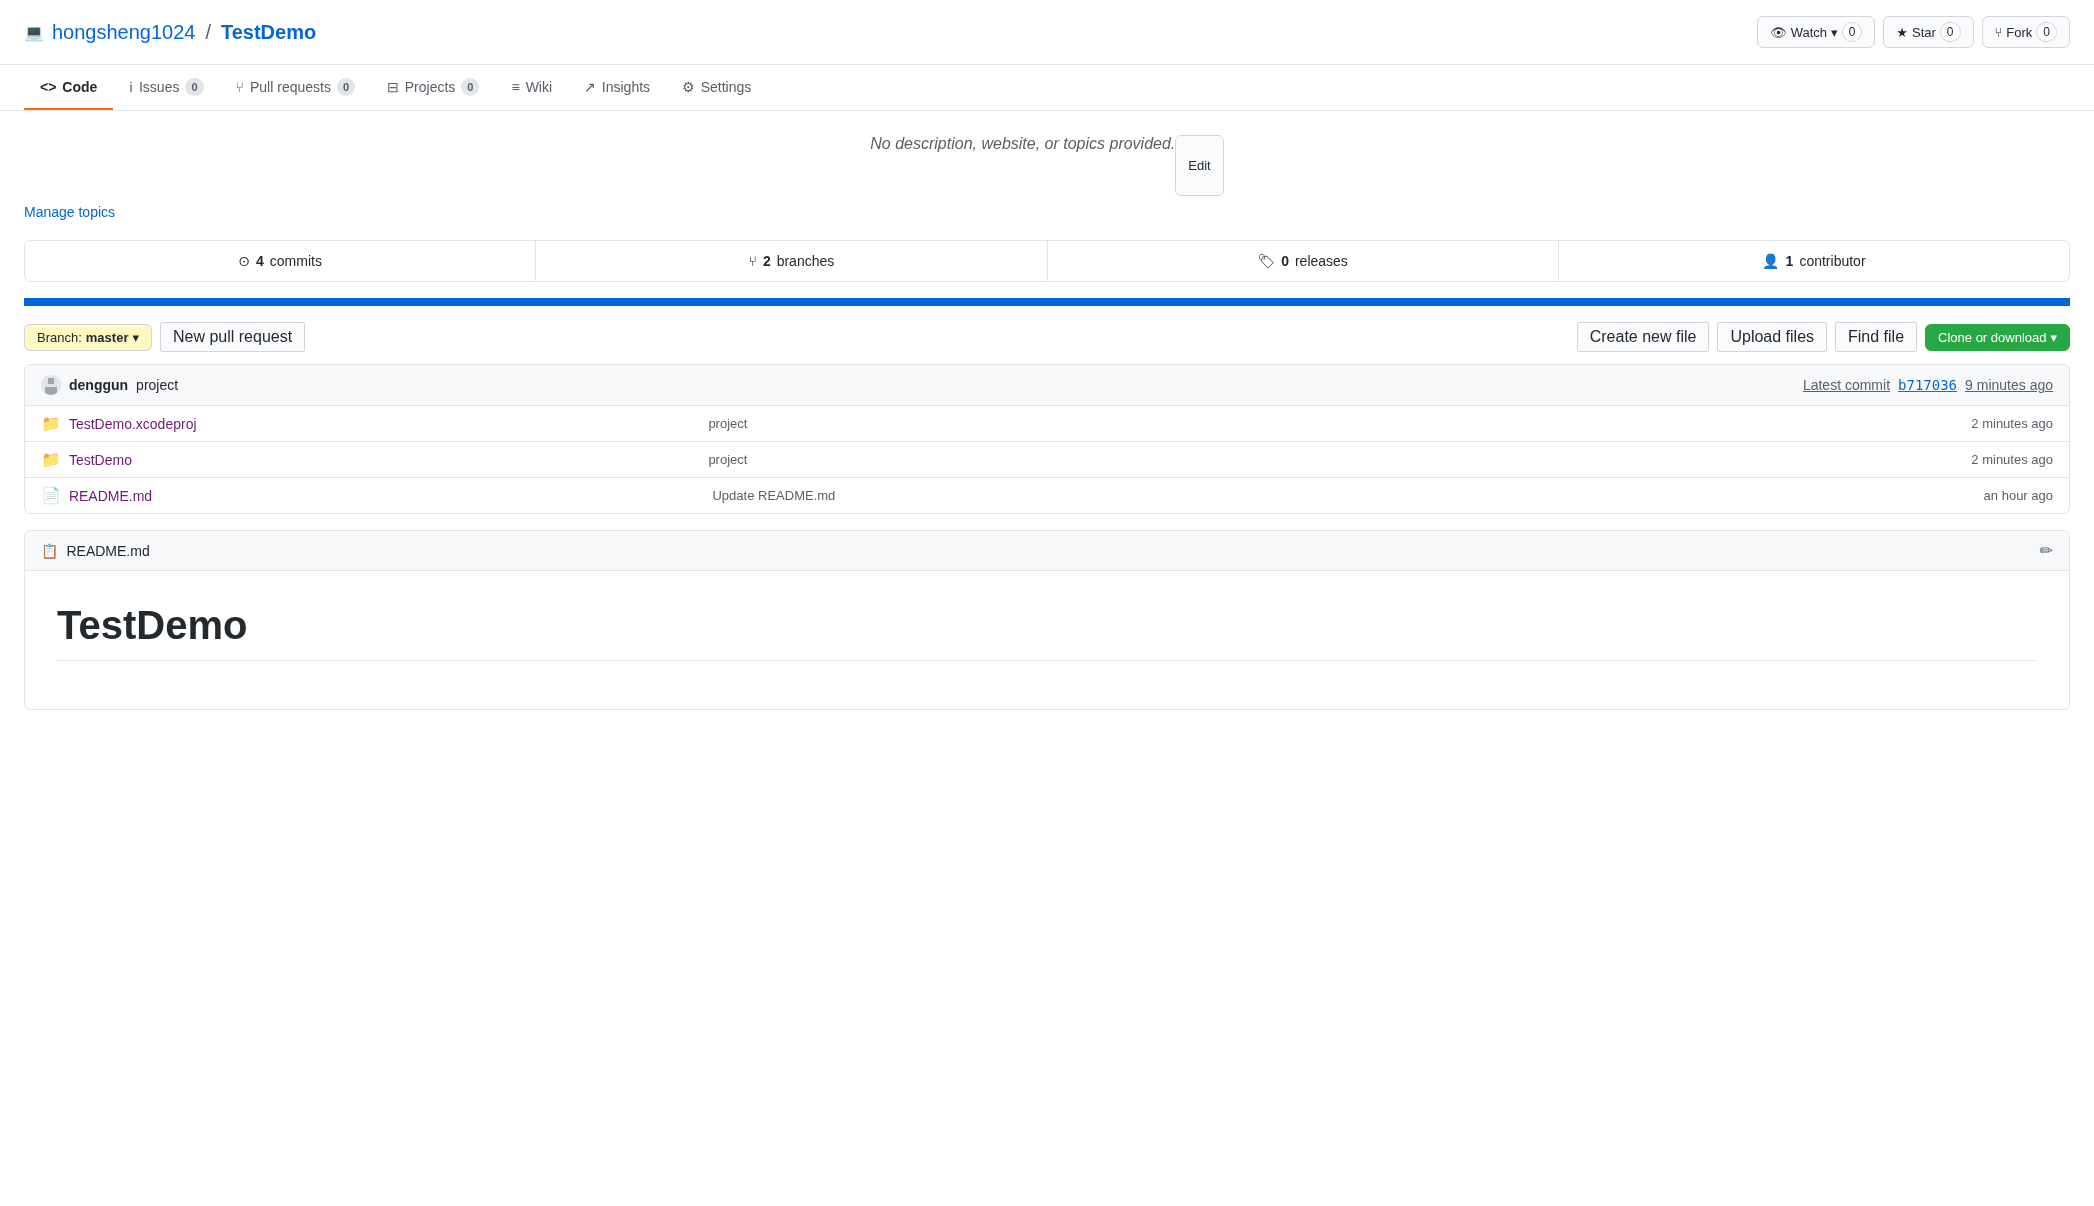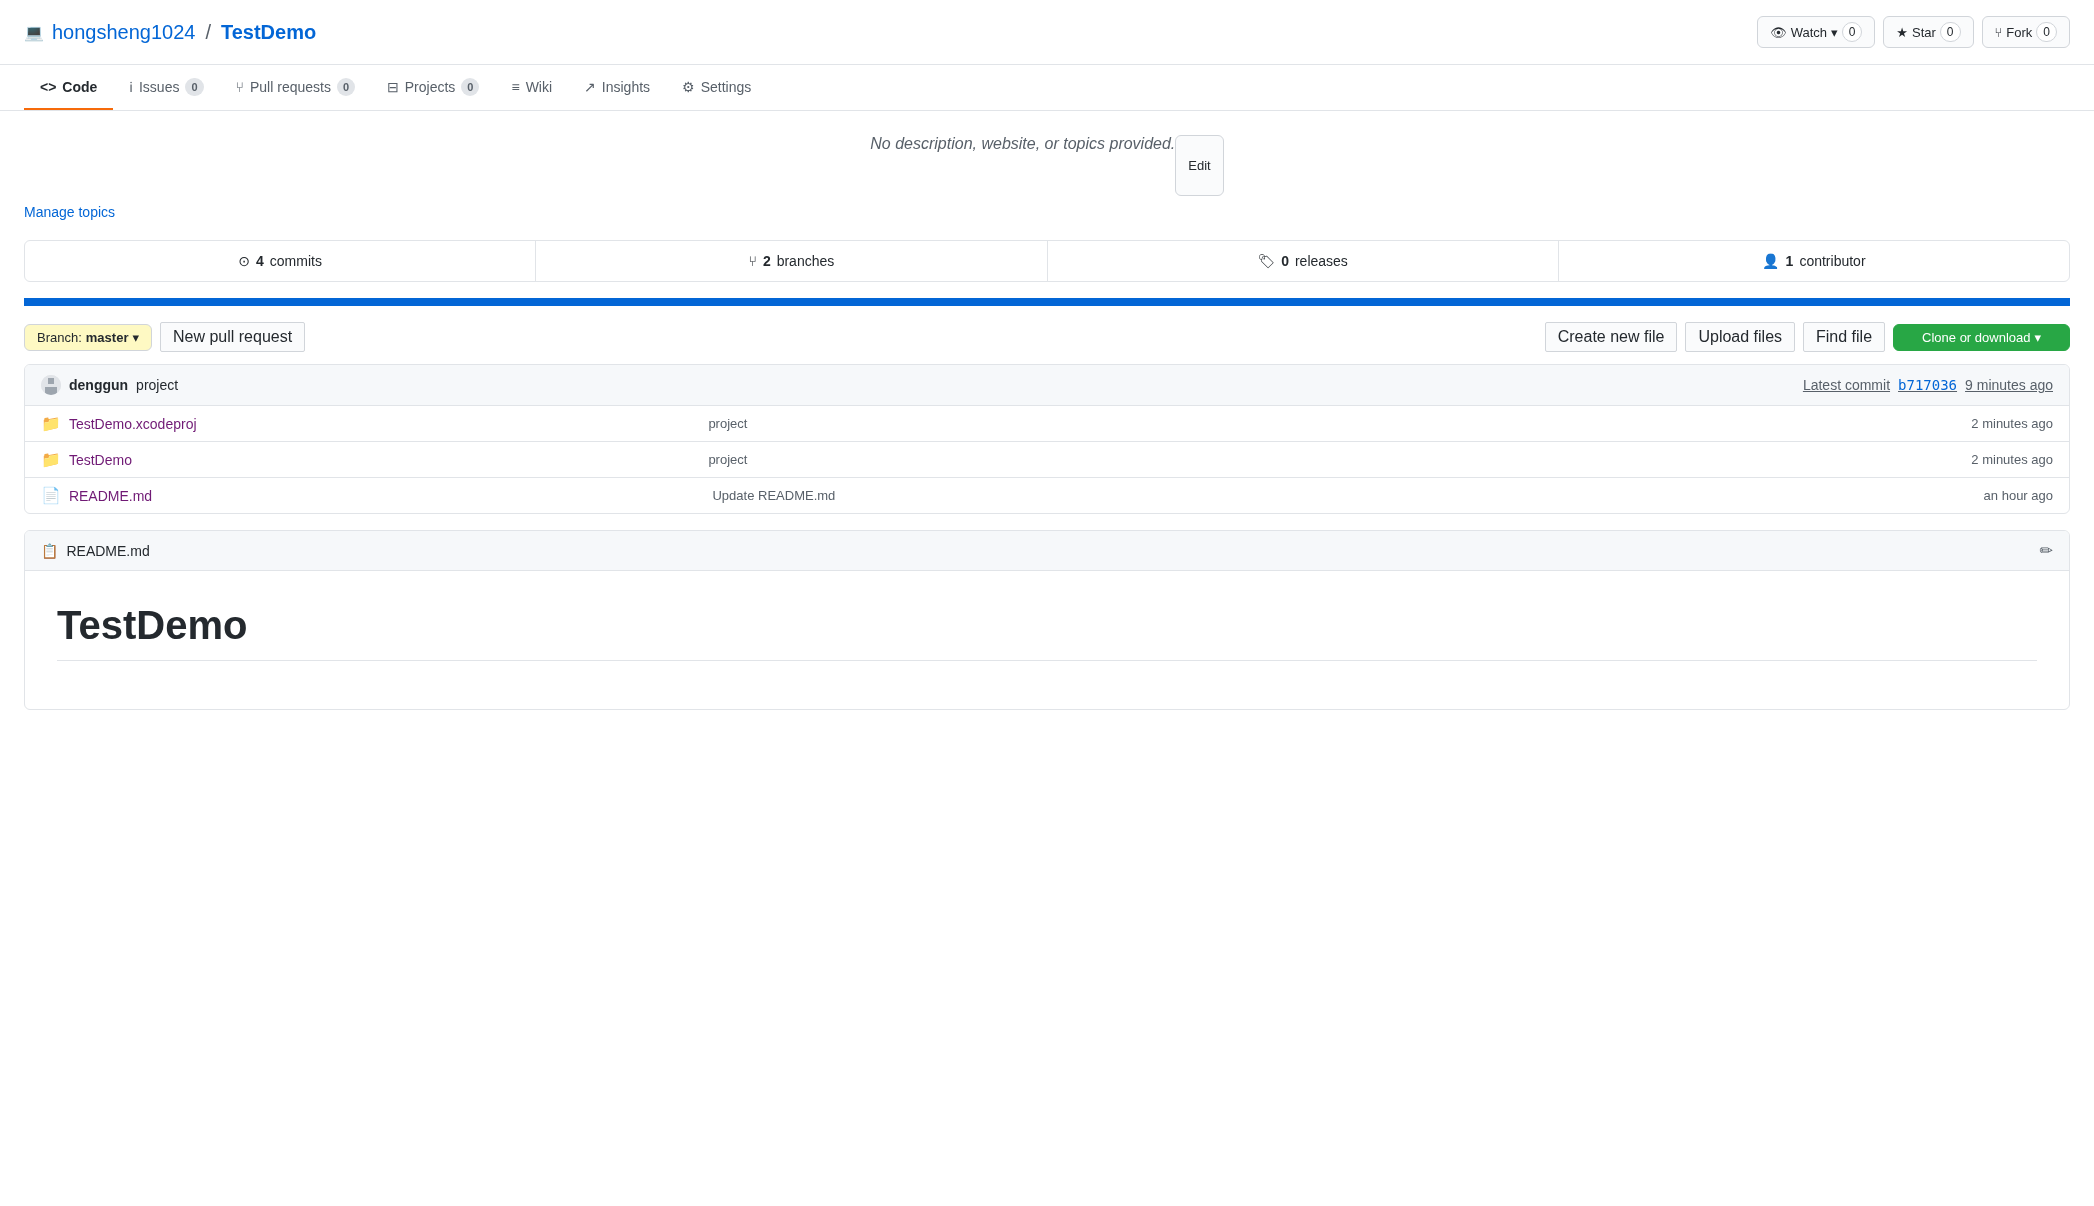--- a/index.html
+++ b/index.html
@@ -209,21 +209,21 @@
     .btn-default {
       padding: 5px 12px;
       border: 1px solid #d1d5da;
       border-radius: 2px;
       background: #fafbfc;
       font-size: 16px;
       cursor: pointer;
       color: #24292e;
     }
     .btn-green {
-      padding: 5px 28px;
+      padding: 5px 12px;
       border: 1px solid #28a745;
       border-radius: 6px;
       background: #28a745;
       font-size: 13px;
       cursor: pointer;
       color: #fff;
       display: flex;
       align-items: center;
       gap: 4px;
     }

